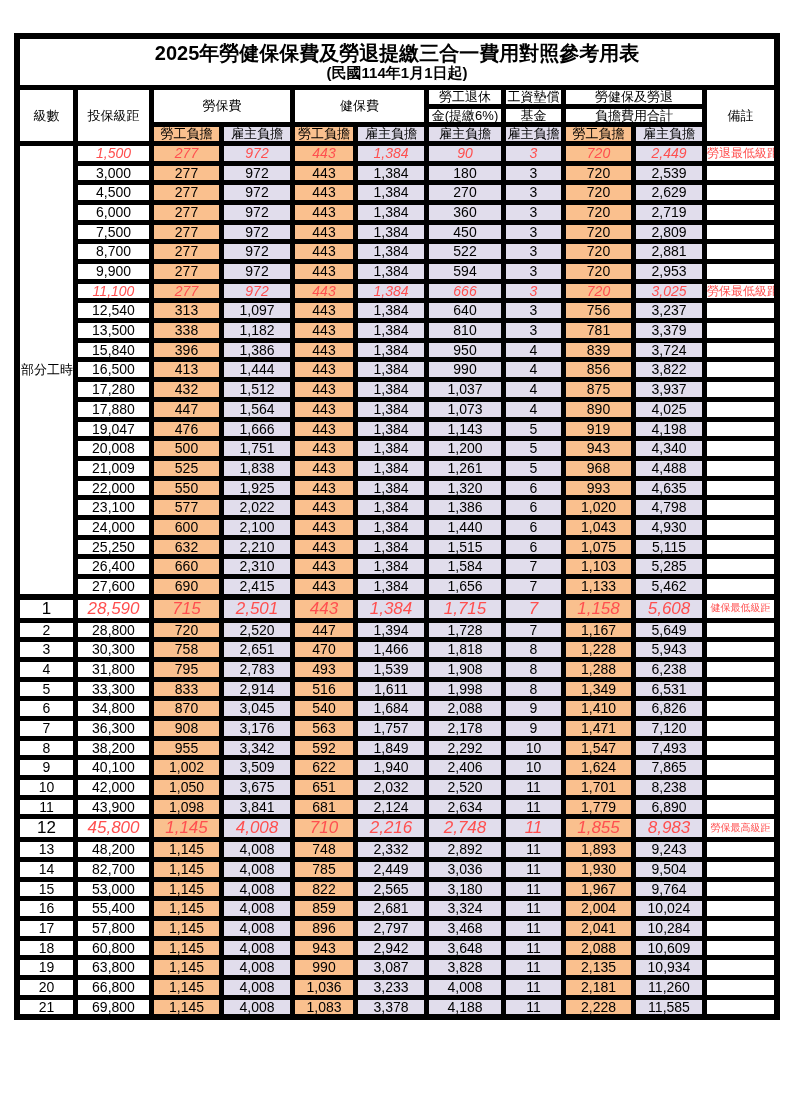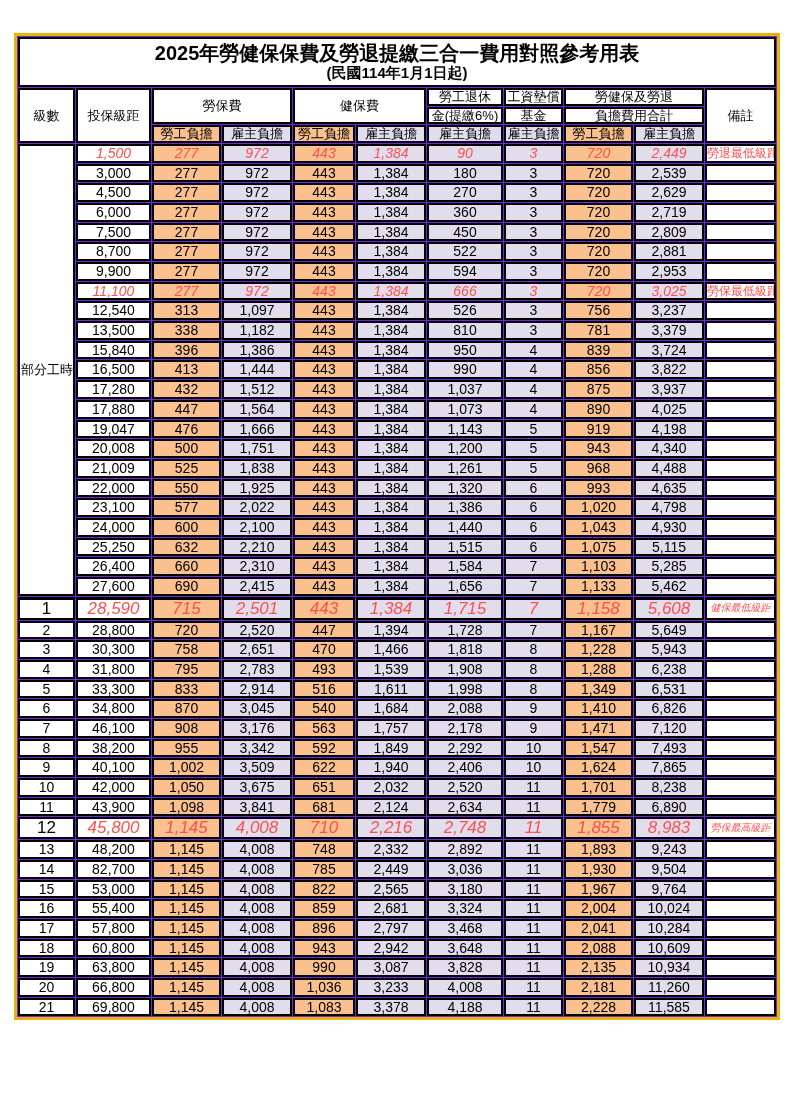--- a/index.html
+++ b/index.html
@@ -8,24 +8,24 @@
     width: 791px; height: 1120px;
     background: #ffffff;
     font-family: "Liberation Sans", "DejaVu Sans", sans-serif;
     color: #000;
   }
   .page { padding: 33px 14px 7px 14px; }
 
   table.premium {
     border-collapse: separate;
     border-spacing: 1px;
-    border: 3px solid #eab308;
+    border: 3px solid #000000;
     width: 763px;
     table-layout: fixed;
-    background: #6d28d9;
+    background: #000000;
   }
   td {
     border: 2px solid #000;
     padding: 0 1px;
     text-align: center;
     vertical-align: middle;
     font-size: 14px;
     height: 17px;
     line-height: 1.05;
     white-space: nowrap;
@@ -49,21 +49,21 @@
   td.pt { font-size: 13px; letter-spacing: 0; }
 
   
   td.rm { font-size: 12px; color: #FF4F4F; padding: 0; }
 
   
   tr.hl td.v { color: #FF4F4F; font-style: italic; }
 
   
   tr.big td { font-size: 17px; height: 21px; }
-  tr.big td.rm { font-size: 10px; font-style: italic; }
+  tr.big td.rm { font-size: 10px; }
 
   
   tr.sec td { border-top-width: 3px; }
 </style>
 </head>
 <body>
 
 <div class="page">
   <table class="premium">
     <colgroup>
@@ -208,21 +208,21 @@
           <td class="v emp">720</td>
           <td class="v er">3,025</td>
           <td class="rm">勞保最低級距</td>
         </tr>
         <tr>
           <td class="v">12,540</td>
           <td class="v emp">313</td>
           <td class="v er">1,097</td>
           <td class="v emp">443</td>
           <td class="v er">1,384</td>
-          <td class="v er">526</td>
+          <td class="v er">640</td>
           <td class="v er">3</td>
           <td class="v emp">756</td>
           <td class="v er">3,237</td>
           <td class="rm"></td>
         </tr>
         <tr>
           <td class="v">13,500</td>
           <td class="v emp">338</td>
           <td class="v er">1,182</td>
           <td class="v emp">443</td>
@@ -462,21 +462,21 @@
           <td class="v emp">540</td>
           <td class="v er">1,684</td>
           <td class="v er">2,088</td>
           <td class="v er">9</td>
           <td class="v emp">1,410</td>
           <td class="v er">6,826</td>
           <td class="rm"></td>
         </tr>
         <tr>
           <td class="lv">7</td>
-          <td class="v">46,100</td>
+          <td class="v">36,300</td>
           <td class="v emp">908</td>
           <td class="v er">3,176</td>
           <td class="v emp">563</td>
           <td class="v er">1,757</td>
           <td class="v er">2,178</td>
           <td class="v er">9</td>
           <td class="v emp">1,471</td>
           <td class="v er">7,120</td>
           <td class="rm"></td>
         </tr>

